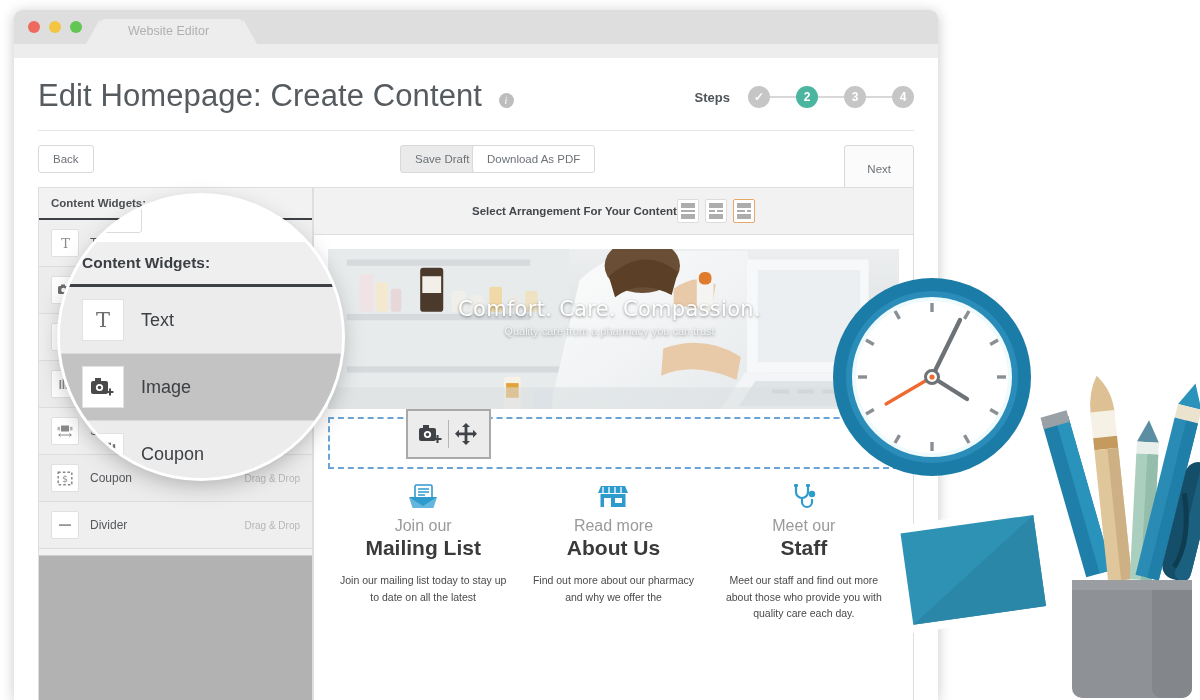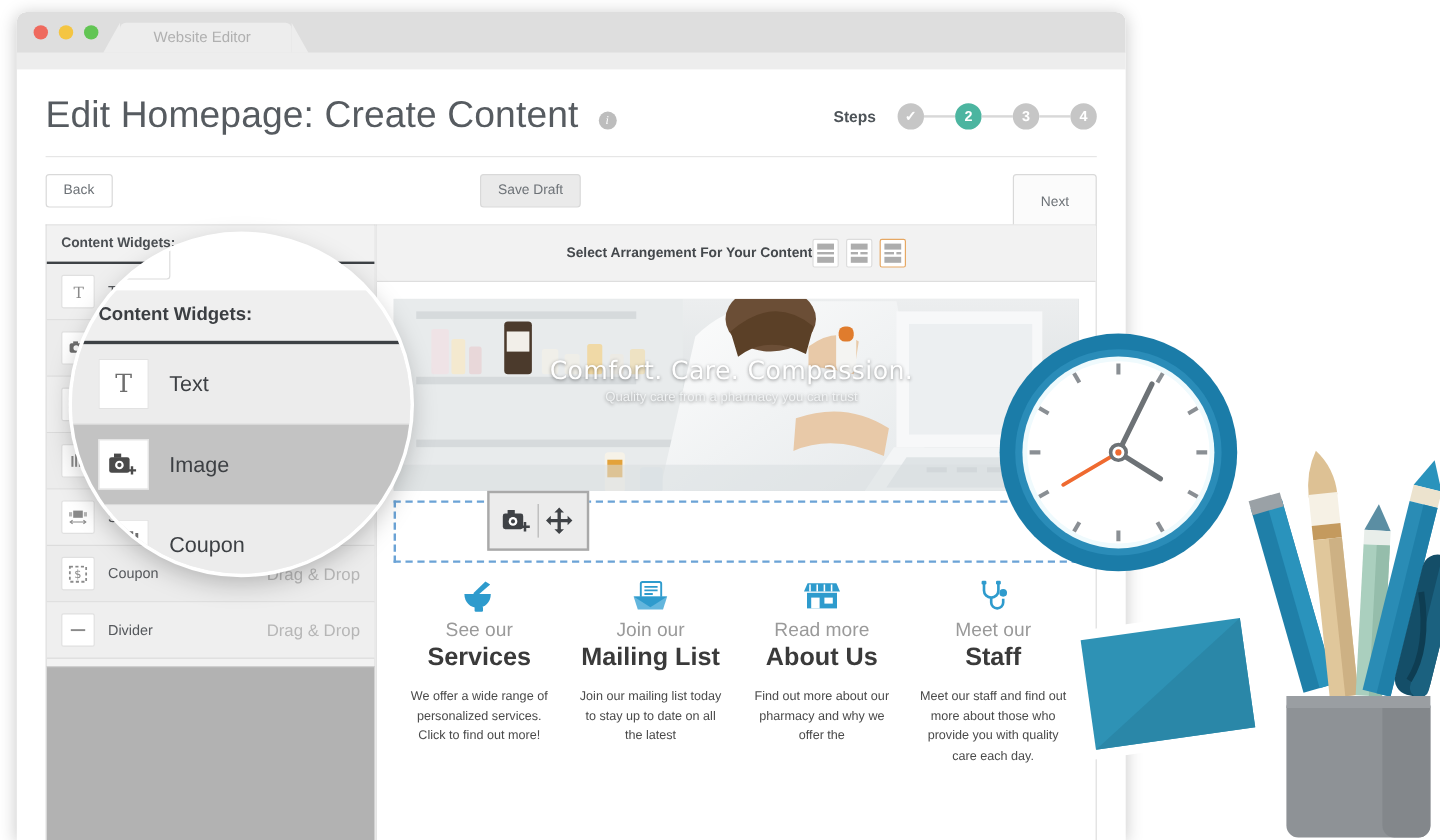--- a/index.html
+++ b/index.html
@@ -104,21 +104,21 @@
     border-bottom:1px solid #dcdcdc; cursor:grab;
     position:relative;
   }
   .widget-row:nth-child(odd){ background:#ececec; }
   .w-ico {
     width:28px; height:28px; background:#fff; border:1px solid #e0e0e0;
     border-radius:2px; display:flex; align-items:center; justify-content:center;
     color:#8a8a8a; flex:none;
   }
   .w-label { font-size:12px; color:#55585c; }
-  .w-drag { margin-left:auto; font-size:14px; color:#b6b6b6; white-space:nowrap; }
+  .w-drag { margin-left:auto; font-size:10px; color:#b6b6b6; white-space:nowrap; }
 
   .sidebar-filler { height:145px; background:#b2b2b2;
     margin:6px 0 0 0; border-top:1px solid #cfcfcf; }
 
   
   .canvas { flex:1; margin-right:24px; border:1px solid #dedede; border-bottom:none;
             background:#fff; }
   .arrange-bar {
     background:#f2f2f2; border-bottom:1px solid #dedede;
     height:47px; display:flex; align-items:center; justify-content:center; 
@@ -239,20 +239,21 @@
           <span class="step">3</span>
           <span class="step-line"></span>
           <span class="step">4</span>
         </div>
         <div class="header-rule"></div>
       </div>
 
       <div class="toolbar">
         <button class="btn btn-back">Back</button>
         <button class="btn btn-save">Save Draft</button>
+        <button class="btn btn-pdf">Download As PDF</button>
         <button class="btn btn-next">Next</button>
       </div>
 
       <div class="editor-body">
 
         <div class="sidebar">
           <div class="sidebar-head">Content Widgets:</div>
 
           <div class="widget-row">
             <span class="w-ico">
@@ -437,32 +438,20 @@
                 <span class="wt-btn">
                   <svg width="24" height="24" viewBox="0 0 24 24">
                       <path d="M12 1l4 4h-2.6v5.4H19V7.8l4 4-4 4v-2.6h-5.6V19H16l-4 4-4-4h2.6v-5.8H5v2.6l-4-4 4-4v2.6h5.6V5H8z" fill="#3f4246"></path>
                     </svg>
                 </span>
               </div>
             </div>
 
             <div class="cols">
 
-              <div class="col">
-                <div class="col-ico">
-                  <svg width="30" height="28" viewBox="0 0 30 28">
-                      <path d="M20.5 1.5l4 2.5L13 14l-2.6-2.6z" fill="#2e9bcd"></path>
-                      <path d="M3 12h22c0 7-5 11.5-11 11.5S3 19 3 12z" fill="#2e9bcd"></path>
-                      <rect x="11.5" y="22.5" width="7" height="4.2" rx="1" fill="#2e9bcd"></rect>
-                    </svg>
-                </div>
-                <div class="col-eyebrow">See our</div>
-                <div class="col-title">Services</div>
-                <div class="col-body">We offer a wide range of personalized services.  Click to find out more!</div>
-              </div>
 
               <div class="col">
                 <div class="col-ico">
                   <svg width="30" height="28" viewBox="0 0 30 28">
                       <rect x="7" y="2" width="17" height="14" rx="1.5" fill="#fff" stroke="#2e9bcd" stroke-width="1.6"></rect>
                       <path d="M10 6h11M10 9h11M10 12h7" stroke="#2e9bcd" stroke-width="1.5"></path>
                       <path d="M1 14h28l-3.5 11h-21z" fill="#63b6dd"></path>
                       <path d="M1 14l14 9 14-9" fill="#2e9bcd"></path>
                     </svg>
                 </div>

